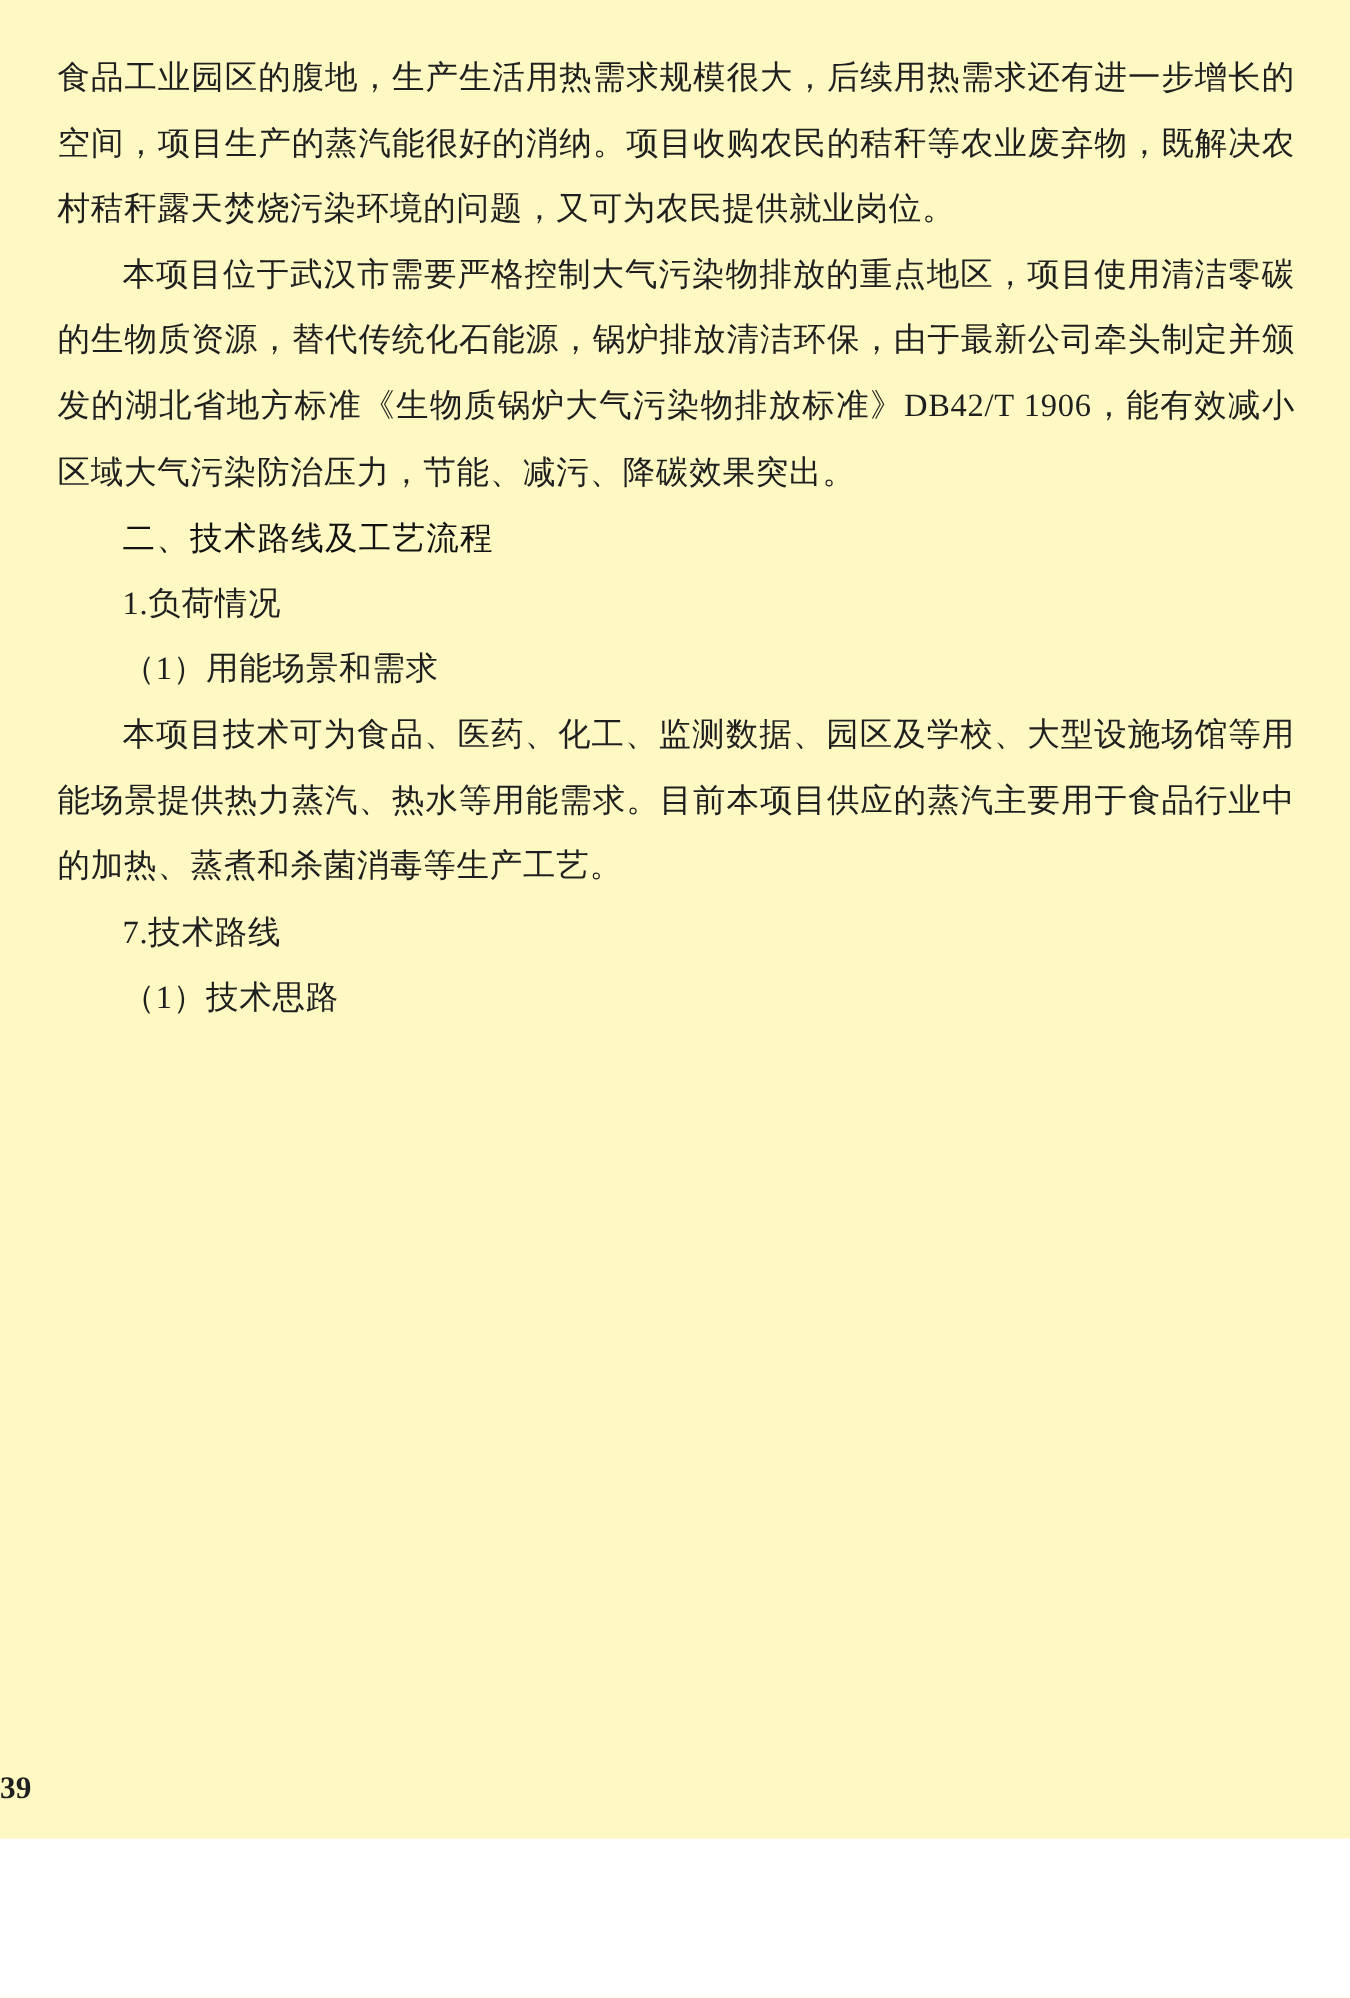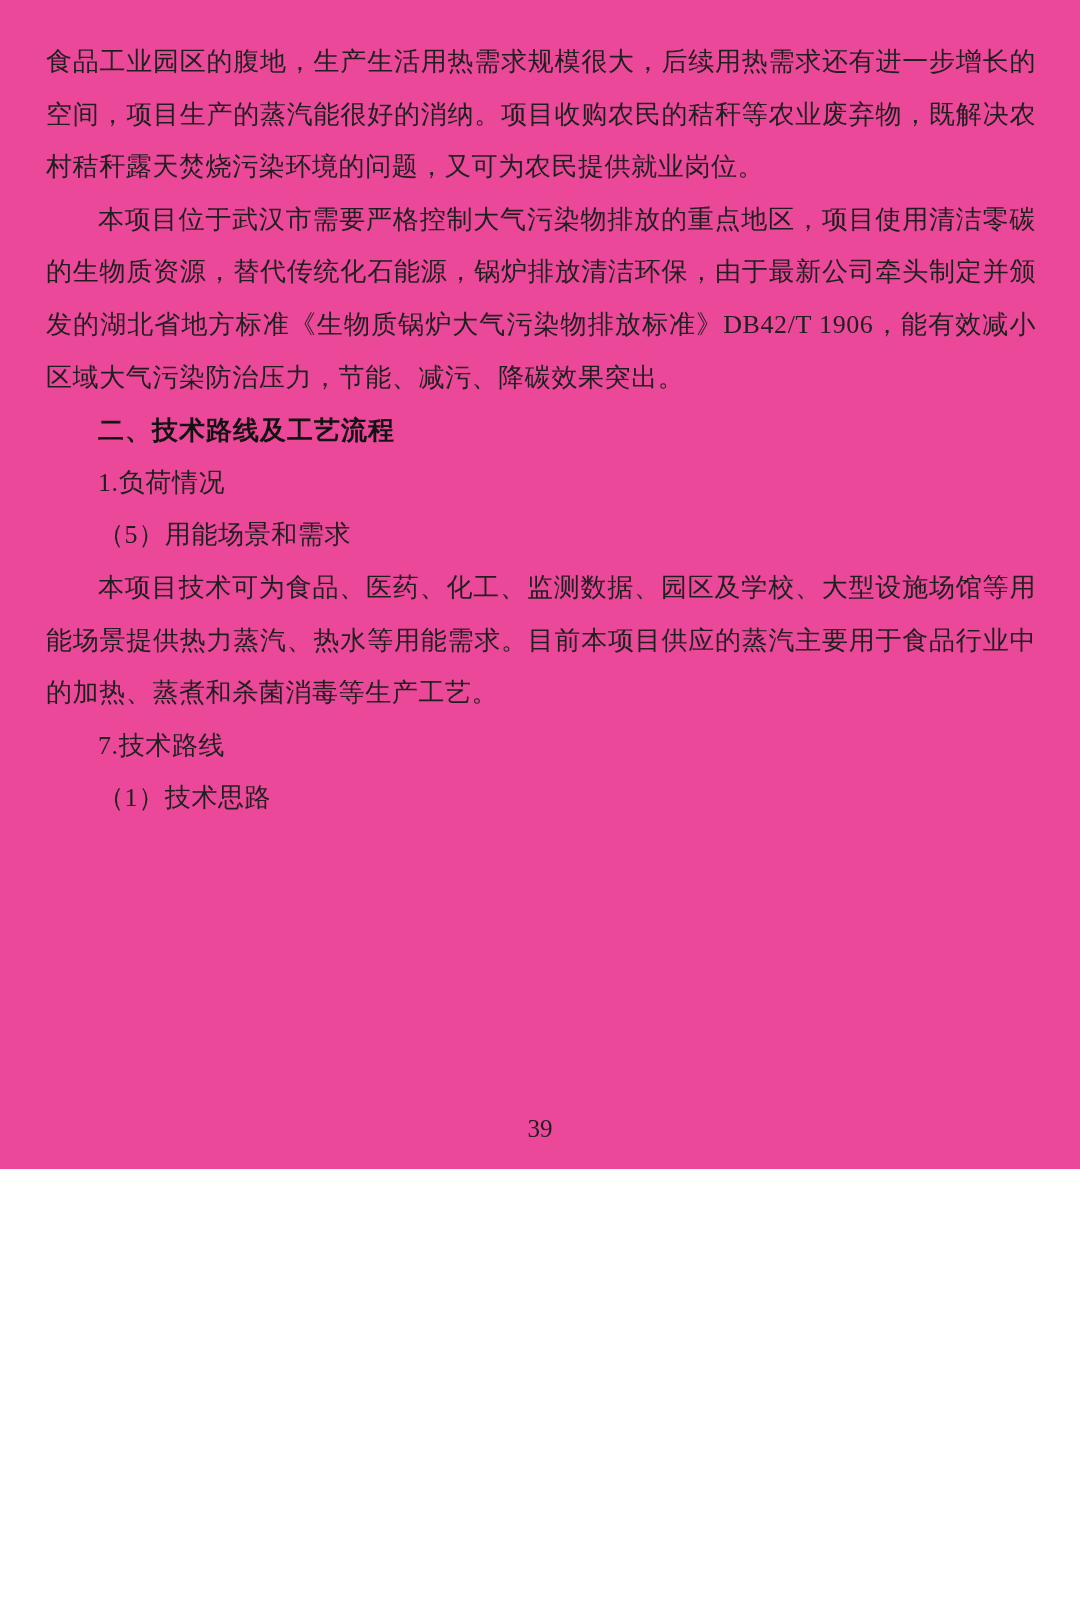--- a/index.html
+++ b/index.html
@@ -1,62 +1,63 @@
 <!DOCTYPE html>
 <html><head>
 <meta charset="utf-8">
 <style>
   html,body{margin:0;padding:0;background:#ffffff;}
   .page{
     position:relative;
     width:1080px;
-    height:1169px;
-    background:#ec4899;
+    height:1471px;
+    background:#fef9c3;
     overflow:hidden;
   }
   .content{
     position:absolute;
     left:46px;
     top:36px;
     width:990px;
     font-family:"Liberation Serif","DejaVu Serif",serif;
     font-size:26px;
     line-height:52.6px;
     color:#1f1f1f;
     text-align:justify;
     letter-spacing:0.6px;
   }
   .content p{margin:0;}
   .indent{text-indent:2em;}
   .heading{
     font-family:"Liberation Sans","DejaVu Sans",sans-serif;
-    font-weight:700;
+    font-weight:400;
     color:#121212;
     text-indent:2em;
     letter-spacing:1px;
   }
   .page-number{
     position:absolute;
     left:0;
     right:0;
     bottom:26px;
-    text-align:center;
+    text-align:left;
     font-family:"Liberation Serif","DejaVu Serif",serif;
     font-size:25px;
     color:#1f1f1f;
+    font-weight:bold;
   }
 </style>
 </head>
 <body>
 
 <div class="page">
   <div class="content">
     <p class="body-text">食品工业园区的腹地，生产生活用热需求规模很大，后续用热需求还有进一步增长的空间，项目生产的蒸汽能很好的消纳。项目收购农民的秸秆等农业废弃物，既解决农村秸秆露天焚烧污染环境的问题，又可为农民提供就业岗位。</p>
     <p class="body-text indent">本项目位于武汉市需要严格控制大气污染物排放的重点地区，项目使用清洁零碳的生物质资源，替代传统化石能源，锅炉排放清洁环保，由于最新公司牵头制定并颁发的湖北省地方标准《生物质锅炉大气污染物排放标准》DB42/T 1906，能有效减小区域大气污染防治压力，节能、减污、降碳效果突出。</p>
     <p class="heading">二、技术路线及工艺流程</p>
     <p class="body-text indent">1.负荷情况</p>
-    <p class="body-text indent">（5）用能场景和需求</p>
+    <p class="body-text indent">（1）用能场景和需求</p>
     <p class="body-text indent">本项目技术可为食品、医药、化工、监测数据、园区及学校、大型设施场馆等用能场景提供热力蒸汽、热水等用能需求。目前本项目供应的蒸汽主要用于食品行业中的加热、蒸煮和杀菌消毒等生产工艺。</p>
     <p class="body-text indent">7.技术路线</p>
     <p class="body-text indent">（1）技术思路</p>
   </div>
   <div class="page-number">39</div>
 </div>
 
 </body></html>

